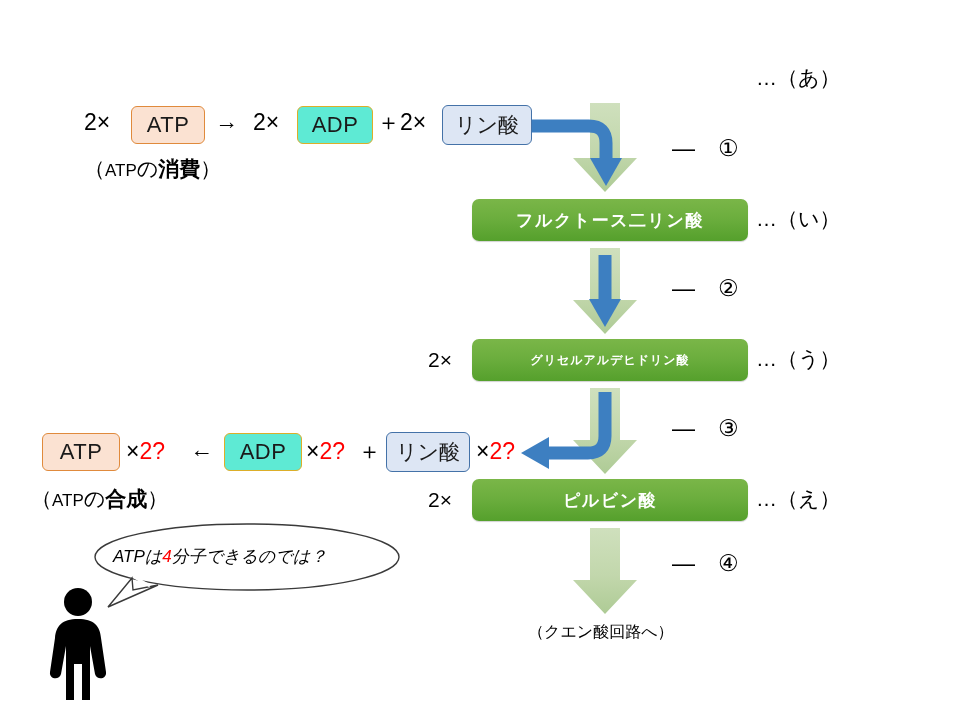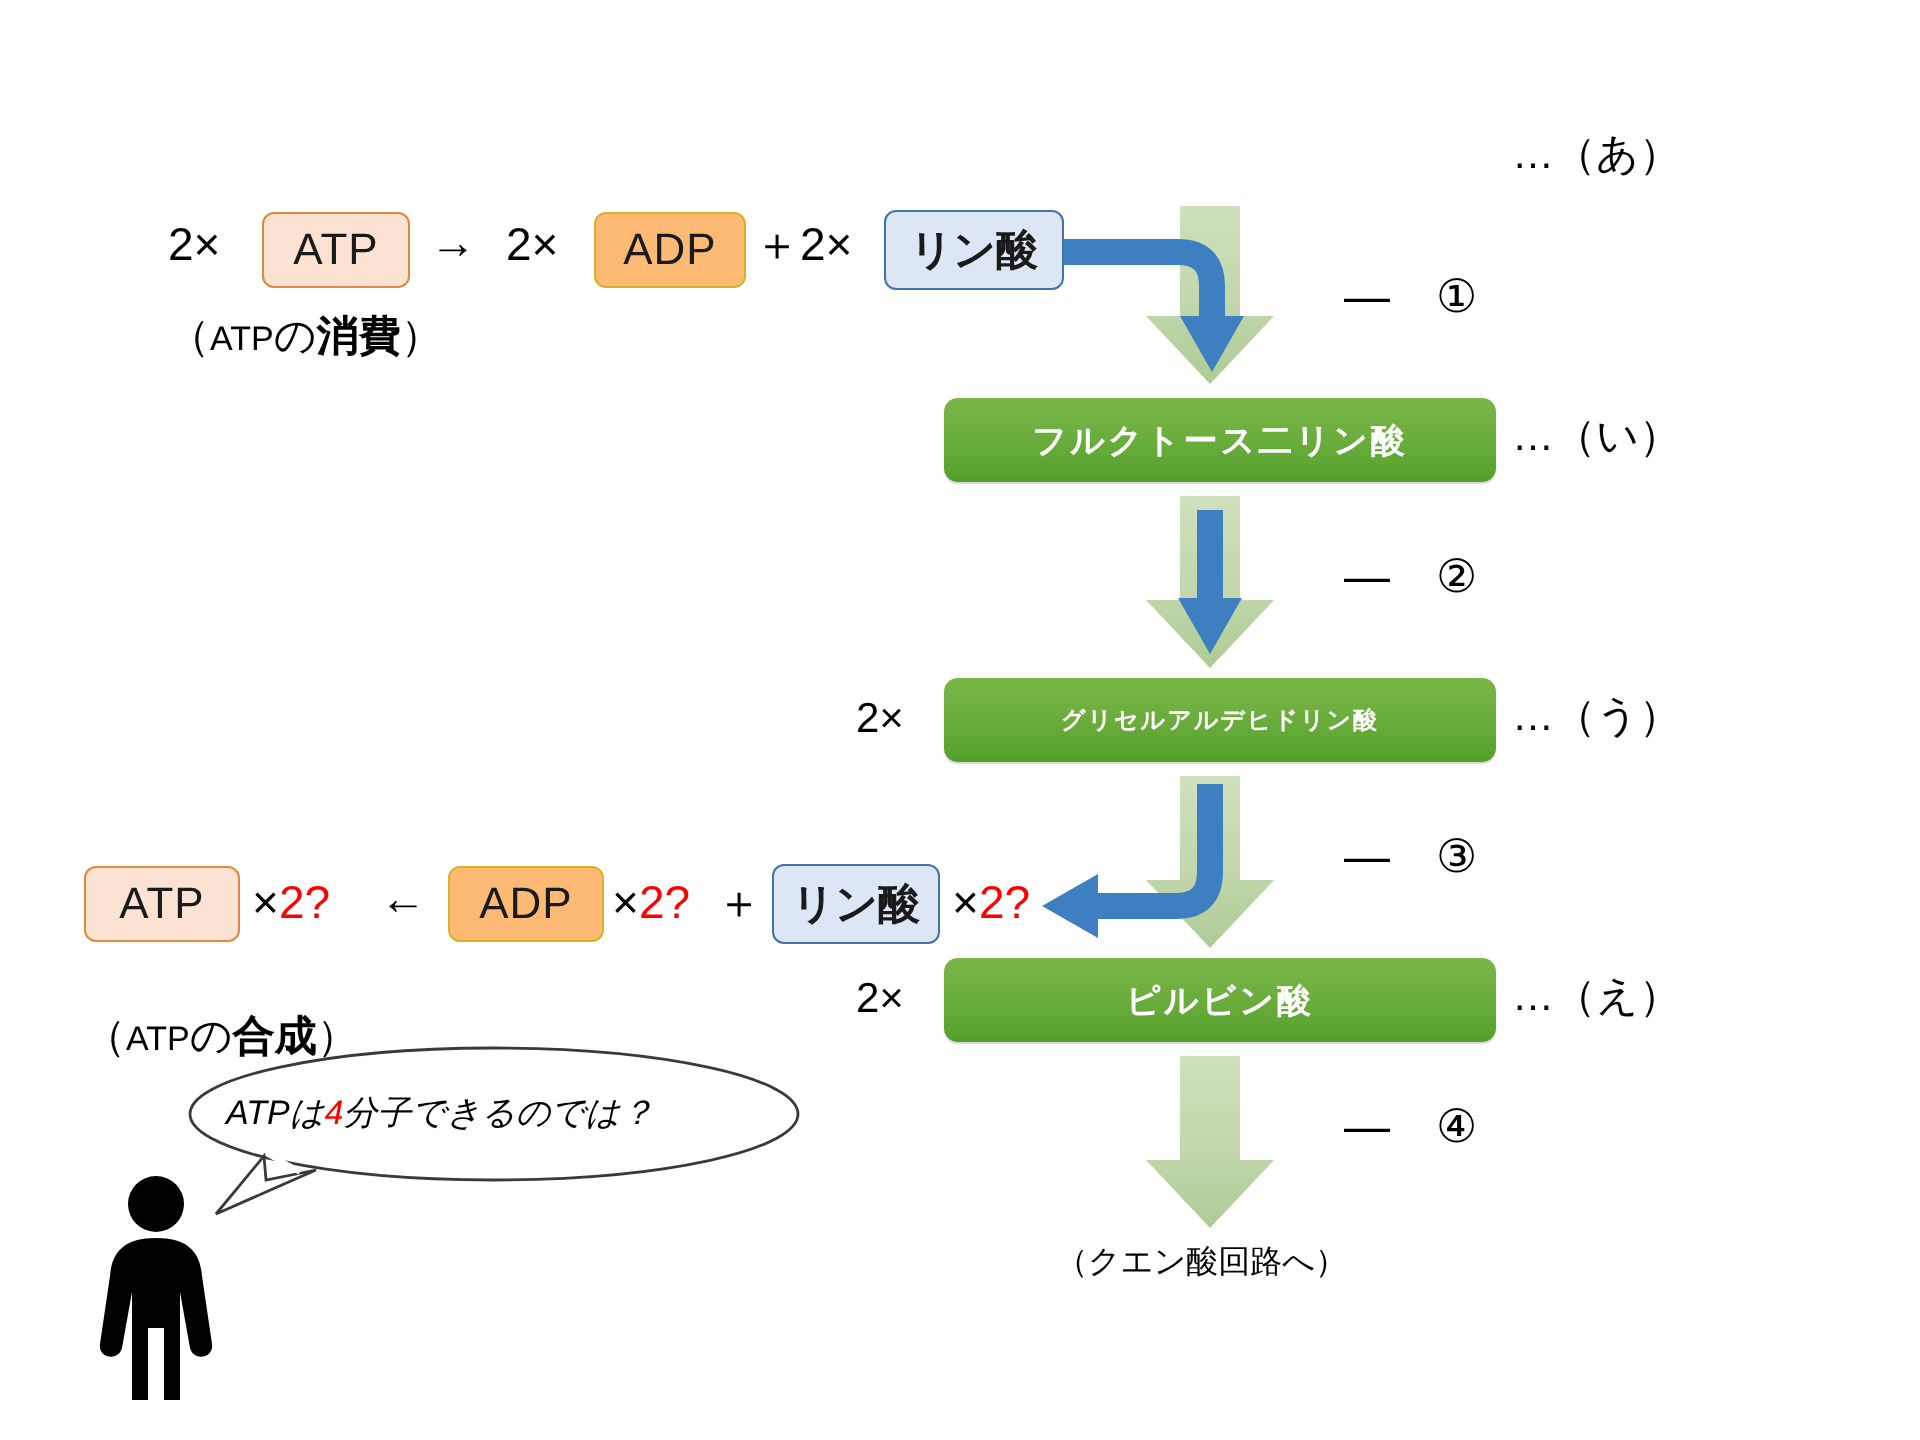--- a/index.html
+++ b/index.html
@@ -42,22 +42,22 @@
     border: 1.6px solid #cc7722;
     background: #fbe2d2;
     display: flex;
     align-items: center;
     justify-content: center;
     font-size: 22px;
     color: #1a1a1a;
     letter-spacing: 0.5px;
   }
   .chip.atp { background: #fbe2d2; border-color: #e08a3c; }
-  .chip.adp { background: #fdba74; border-color: #dcae29; }
-  .chip.pi  { background: #dde6f4; border-color: #4472a8; font-size: 21px; letter-spacing: 0px; font-weight: bold;}
+  .chip.adp { background: #5eead4; border-color: #dcae29; }
+  .chip.pi  { background: #dde6f4; border-color: #4472a8; font-size: 21px; letter-spacing: 0px;}
 
   
   .txt {
     position: absolute;
     white-space: nowrap;
     line-height: 1;
   }
   .t-eq     { font-size: 23px; }
   .t-label  { font-size: 21px; }
   .t-step   { font-size: 23px; }
@@ -163,21 +163,21 @@
   <div class="chip adp" style="left:224px; top:433px; width:76px; height:36px;">ADP</div>
 
   <div class="txt t-eq abs" style="left:306px; top:440px;"><span>×</span><span class="t-red">2?</span></div>
 
   <div class="txt t-eq abs" style="left:358px; top:440px;">＋</div>
 
   <div class="chip pi" style="left:386px; top:432px; width:82px; height:38px;">リン酸</div>
 
   <div class="txt t-eq abs" style="left:476px; top:440px;"><span>×</span><span class="t-red">2?</span></div>
 
-  <div class="txt paren-line abs" style="left:42px; top:488px;margin-top:20px;">
+  <div class="txt paren-line abs" style="left:31px; top:488px;">
     <span>（</span><span style="font-size:17px">ATP</span><span>の</span><span class="t-bold">合成</span><span>）</span>
   </div>
 
   <div class="txt t-label abs" style="left:756px; top:67px;">…（あ）</div>
   <div class="txt t-step abs" style="left:672px; top:137px;">—　①</div>
 
   <div class="greenbox" style="left:472px; top:199px; width:276px; height:42px;">フルクトース二リン酸</div>
   <div class="txt t-label abs" style="left:756px; top:208px;">…（い）</div>
   <div class="txt t-step abs" style="left:672px; top:277px;">—　②</div>
 

